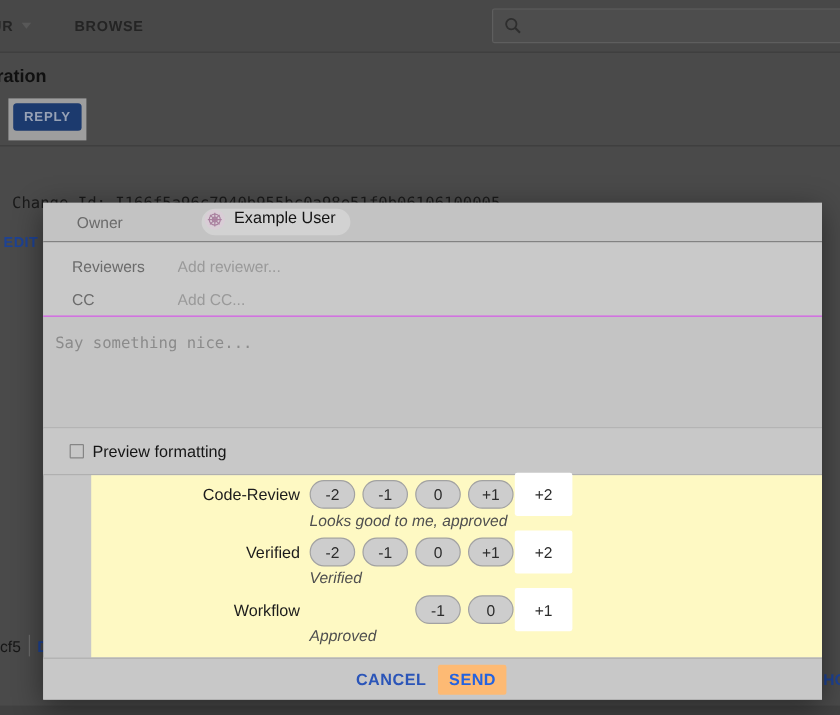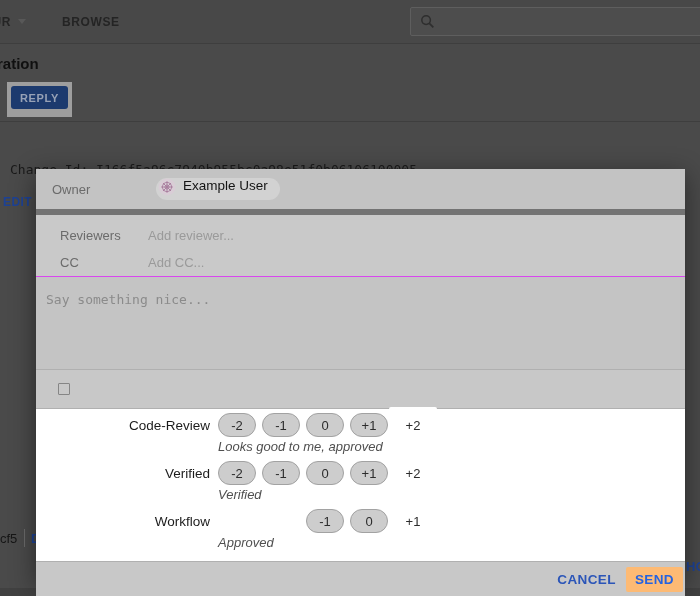--- a/index.html
+++ b/index.html
@@ -33,52 +33,52 @@
   .bg-edit { position:absolute; left:3px; top:195px; color:#1d4295; font-size:12px; font-weight:bold; letter-spacing:.4px; }
   .bg-sha { position:absolute; left:0px; top:531px; color:#161616; font-size:13px; font-weight:500; }
   .bg-sep { position:absolute; left:24px; top:529px; width:1px; height:18px; background:#6a6a6a; }
   .bg-dl  { position:absolute; left:31px; top:531px; color:#1d4295; font-size:13px; font-weight:bold; }
   .bg-ho  { position:absolute; left:686px; top:559px; color:#1d4295; font-size:13px; font-weight:bold; }
   .bg-strip { position:absolute; left:0; top:588px; width:700px; height:8px; background:#414141; }
 
   
   .dialog { position:absolute; left:36px; top:169px; width:649px; height:414px; background:#c8c8c8;
             box-shadow:0 6px 24px rgba(0,0,0,.45); font-size:13px; color:#1c1c1c; }
-  .row-owner { height:46px; background:#c3c3c3; border-bottom:6px solid #737373;
-               display:flex; align-items:center; padding-left:16px; }
+  .row-owner { height:33px; background:#c3c3c3; border-bottom:1px solid #737373;
+               display:flex; align-items:center; padding-left:28px; }
   .field-label { width:88px; color:#6b6b6b; font-size:13px; }
   .chip { display:flex; align-items:flex-start; height:22px; background:#d2d2d2; border-radius:11px;
           padding:0 12px 0 2px; margin-left:16px; }
   .avatar { width:18px; height:18px; margin-right:7px; }
   .chip-name { font-size:13.5px; color:#141414; }
   .sec-people { height:62px; background:#c9c9c9; border-bottom:1px solid #d946ef; padding:7px 0 0 24px; }
   .people-row { height:27px; display:flex; align-items:center; }
   .ph-input { background:transparent; border:none; outline:none; font-size:13px; color:#222; width:300px;
               font-family:"Liberation Sans",sans-serif; }
   .ph-input::placeholder { color:#9a9a9a; opacity:1; }
   .sec-message { height:93px; background:#c4c4c4; border-bottom:1px solid #b0b0b0; padding:15px 10px; }
   .msg-placeholder { font-family:"DejaVu Sans Mono","Liberation Mono",monospace; font-size:13px; color:#8b8b8b; }
   .sec-preview { height:39px; background:#c8c8c8; border-bottom:1px solid #b0b0b0;
                  display:flex; align-items:center; padding-left:22px; }
   .checkbox { width:12px; height:12px; border:1.5px solid #858585; border-radius:1px; background:transparent; }
   .preview-label { margin-left:7px; font-size:13.5px; color:#161616; }
-  .sec-votes { height:152px; background:#ffffff; padding-top:4px; }
+  .sec-votes { height:152px; background:#fef9c3; padding-top:4px;margin-left:40px; }
   .vote-row { margin-bottom:3px; }
   .vote-line { display:flex; align-items:center; height:24px; }
   .vote-label { width:174px; text-align:right; margin-right:8px; font-size:13.5px; color:#1c1c1c; }
   .vote-spacer { height:1px; }
   .pill { position:relative; width:38px; height:24px; margin-right:6px; border:1px solid #a2a2a2;
           border-radius:12px; background:#cdcdcd; display:flex; align-items:center; justify-content:center;
           font-size:13px; font-weight:500; color:#2c2c2c; z-index:1; }
   .pill.selected { background:#dedede; border-color:#aaaaaa; }
   .pill.selected::before { content:""; position:absolute; left:-6px; right:-6px; top:-7px; bottom:-7px;
           background:#ffffff; border-radius:2px; z-index:-1; }
   .vote-hint { margin-left:182px; margin-top:2px; font-size:13px; font-style:italic; color:#4f4f4f; height:19px; }
   .dlg-footer { height:35px; border-top:1px solid #b0b0b0; background:#c8c8c8;
-                display:flex; align-items:center; justify-content:flex-end; padding-right:2px; }
+                display:flex; align-items:center; justify-content:center; padding-right:2px; }
   .btn-cancel { background:transparent; border:none; color:#2b55b8; font-size:13.5px; font-weight:bold;
                 letter-spacing:.4px; margin-right:10px; font-family:"Liberation Sans",sans-serif; }
   .send-hl { background:#fdba74; border-radius:2px; padding:5px 9px; }
   .btn-send { background:transparent; border:none; color:#2563e0; font-size:13.5px; font-weight:bold;
               letter-spacing:.4px; font-family:"Liberation Sans",sans-serif; }
 </style>
 </head>
 <body>
 
 <div class="page">
@@ -148,20 +148,21 @@
         <input class="ph-input" type="text" placeholder="Add CC..." style="">
       </div>
     </div>
 
     <div class="sec-message">
       <div class="msg-placeholder">Say something nice...</div>
     </div>
 
     <div class="sec-preview">
       <div class="checkbox"></div>
+      <div class="preview-label">Preview formatting</div>
     </div>
 
     <div class="sec-votes">
         <div class="vote-row">
           <div class="vote-line">
             <div class="vote-label">Code-Review</div>
             <button class="pill">-2</button>
             <button class="pill">-1</button>
             <button class="pill">0</button>
             <button class="pill">+1</button>

